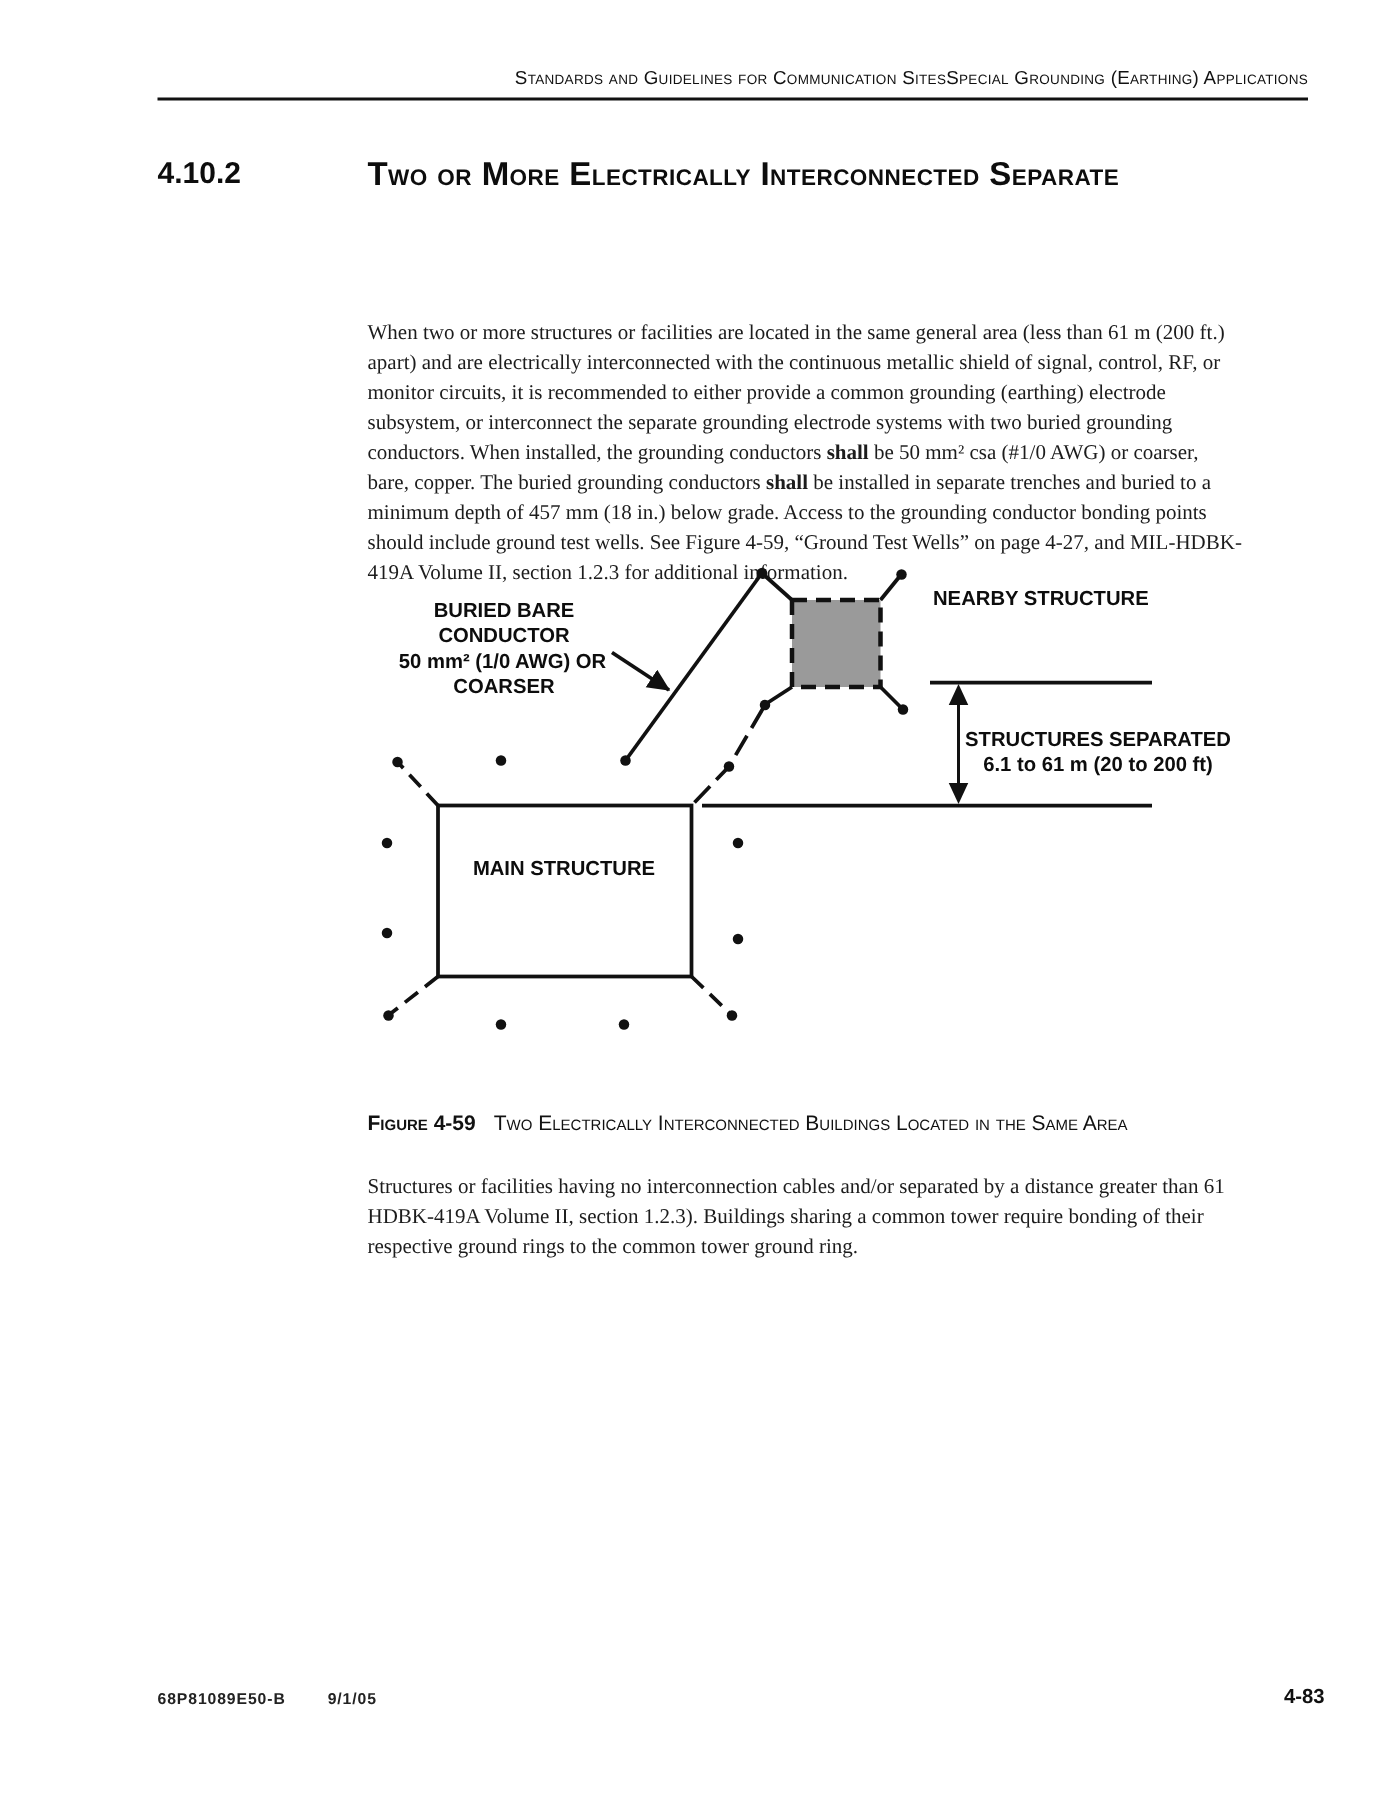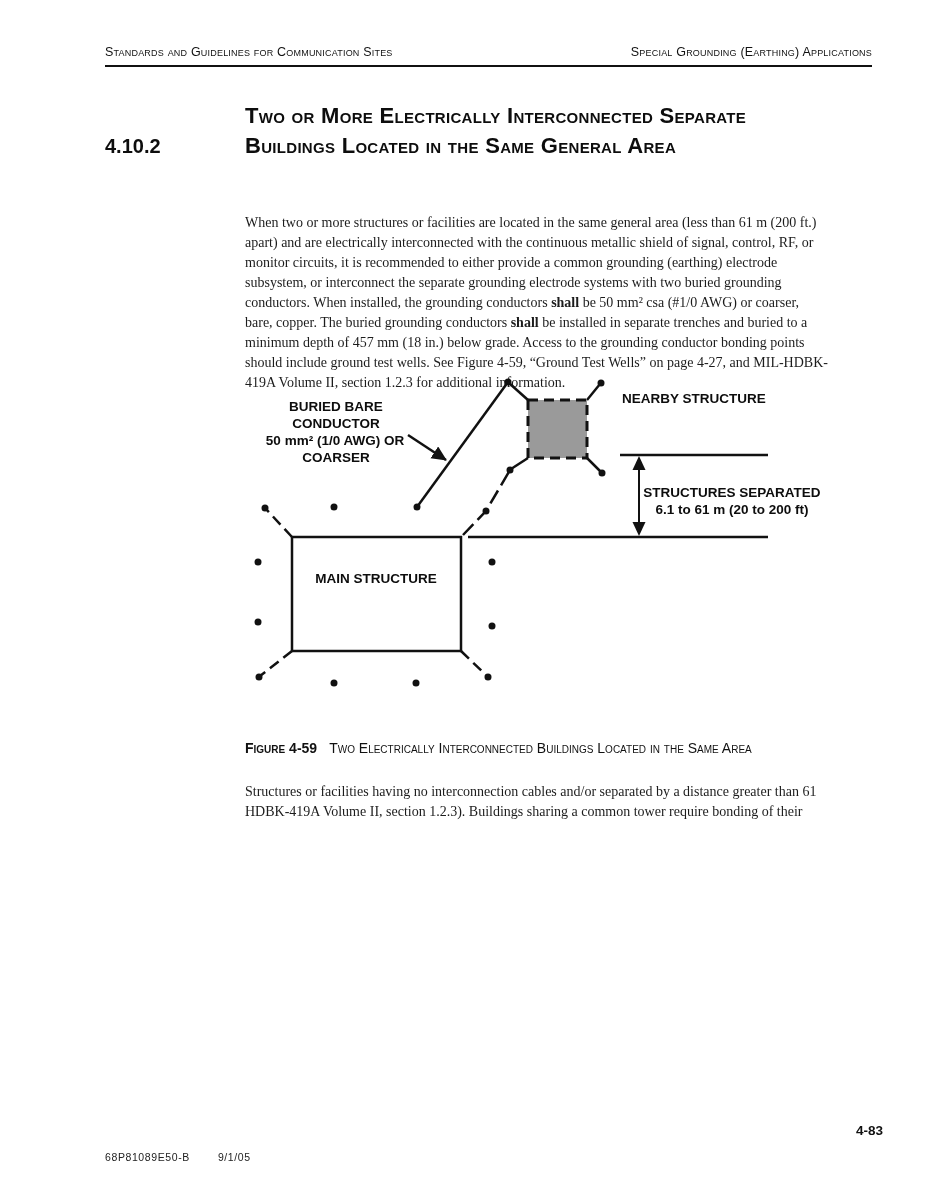--- a/index.html
+++ b/index.html
@@ -7,21 +7,21 @@
     width: 926px; height: 1198px;
     position: relative;
     font-family: "Liberation Serif", serif;
     color: #1c1c1c;
     overflow: hidden;
   }
 
   
   .running-header {
     position: absolute; left: 105px; top: 46px; width: 767px;
-    display: flex; justify-content: space-between;
+    display: flex; justify-content: flex-end;
     font-family: "Liberation Sans", sans-serif;
     font-variant: small-caps;
     font-size: 12.5px; line-height: 13px;
     letter-spacing: 0.2px;
     border-bottom: 2px solid #111;
     padding-bottom: 6px;
     color: #111;
   }
 
   
@@ -66,44 +66,42 @@
     font-variant: small-caps;
     font-size: 14px; line-height: 17px;
     white-space: nowrap; color: #111;
   }
   .cap-label { font-weight: 700; margin-right: 12px; }
 
   
   .footer-left {
     position: absolute; left: 105px; top: 1127px;
     font-family: "Liberation Sans", sans-serif;
-    font-size: 10.5px; font-weight: 400; letter-spacing: 0.6px;
+    font-size: 10.5px; font-weight: 700; letter-spacing: 0.6px;
     color: #222;
-    margin-top: 24px;
   }
   .footer-left .doc-date { margin-left: 28px; }
   .footer-right {
     position: absolute; right: 43px; top: 1123px;
     font-family: "Liberation Sans", sans-serif;
     font-size: 13.5px; font-weight: 700; color: #111;
   }
 </style>
 </head>
 <body>
 
 <div class="running-header">
   <span>Standards and Guidelines for Communication Sites</span>
   <span>Special Grounding (Earthing) Applications</span>
 </div>
 
 <div class="section-heading">
   <div class="sec-num">4.10.2</div>
   <div class="sec-title">
     <div>Two or More Electrically Interconnected Separate</div>
-    <div>Buildings Located in the Same General Area</div>
   </div>
 </div>
 
 <div class="bodytext para1">
   <div class="line">When two or more structures or facilities are located in the same general area (less than 61 m (200 ft.)</div>
   <div class="line">apart) and are electrically interconnected with the continuous metallic shield of signal, control, RF, or</div>
   <div class="line">monitor circuits, it is recommended to either provide a common grounding (earthing) electrode</div>
   <div class="line">subsystem, or interconnect the separate grounding electrode systems with two buried grounding</div>
   <div class="line"><span>conductors. When installed, the grounding conductors </span><span class="b">shall</span><span> be 50 mm² csa (#1/0 AWG) or coarser,</span></div>
   <div class="line"><span>bare, copper. The buried grounding conductors </span><span class="b">shall</span><span> be installed in separate trenches and buried to a</span></div>
@@ -176,18 +174,19 @@
   </svg>
 </div>
 
 <div class="figure-caption">
   <span class="cap-label">Figure 4-59</span><span class="cap-title">Two Electrically Interconnected Buildings Located in the Same Area</span>
 </div>
 
 <div class="bodytext para2">
   <div class="line">Structures or facilities having no interconnection cables and/or separated by a distance greater than 61</div>
   <div class="line">HDBK-419A Volume II, section 1.2.3). Buildings sharing a common tower require bonding of their</div>
+  <div class="line">respective ground rings to the common tower ground ring.</div>
 </div>
 
 <div class="footer-left">
   <span>68P81089E50-B</span><span class="doc-date">9/1/05</span>
 </div>
 <div class="footer-right">4-83</div>
 
 </body></html>

